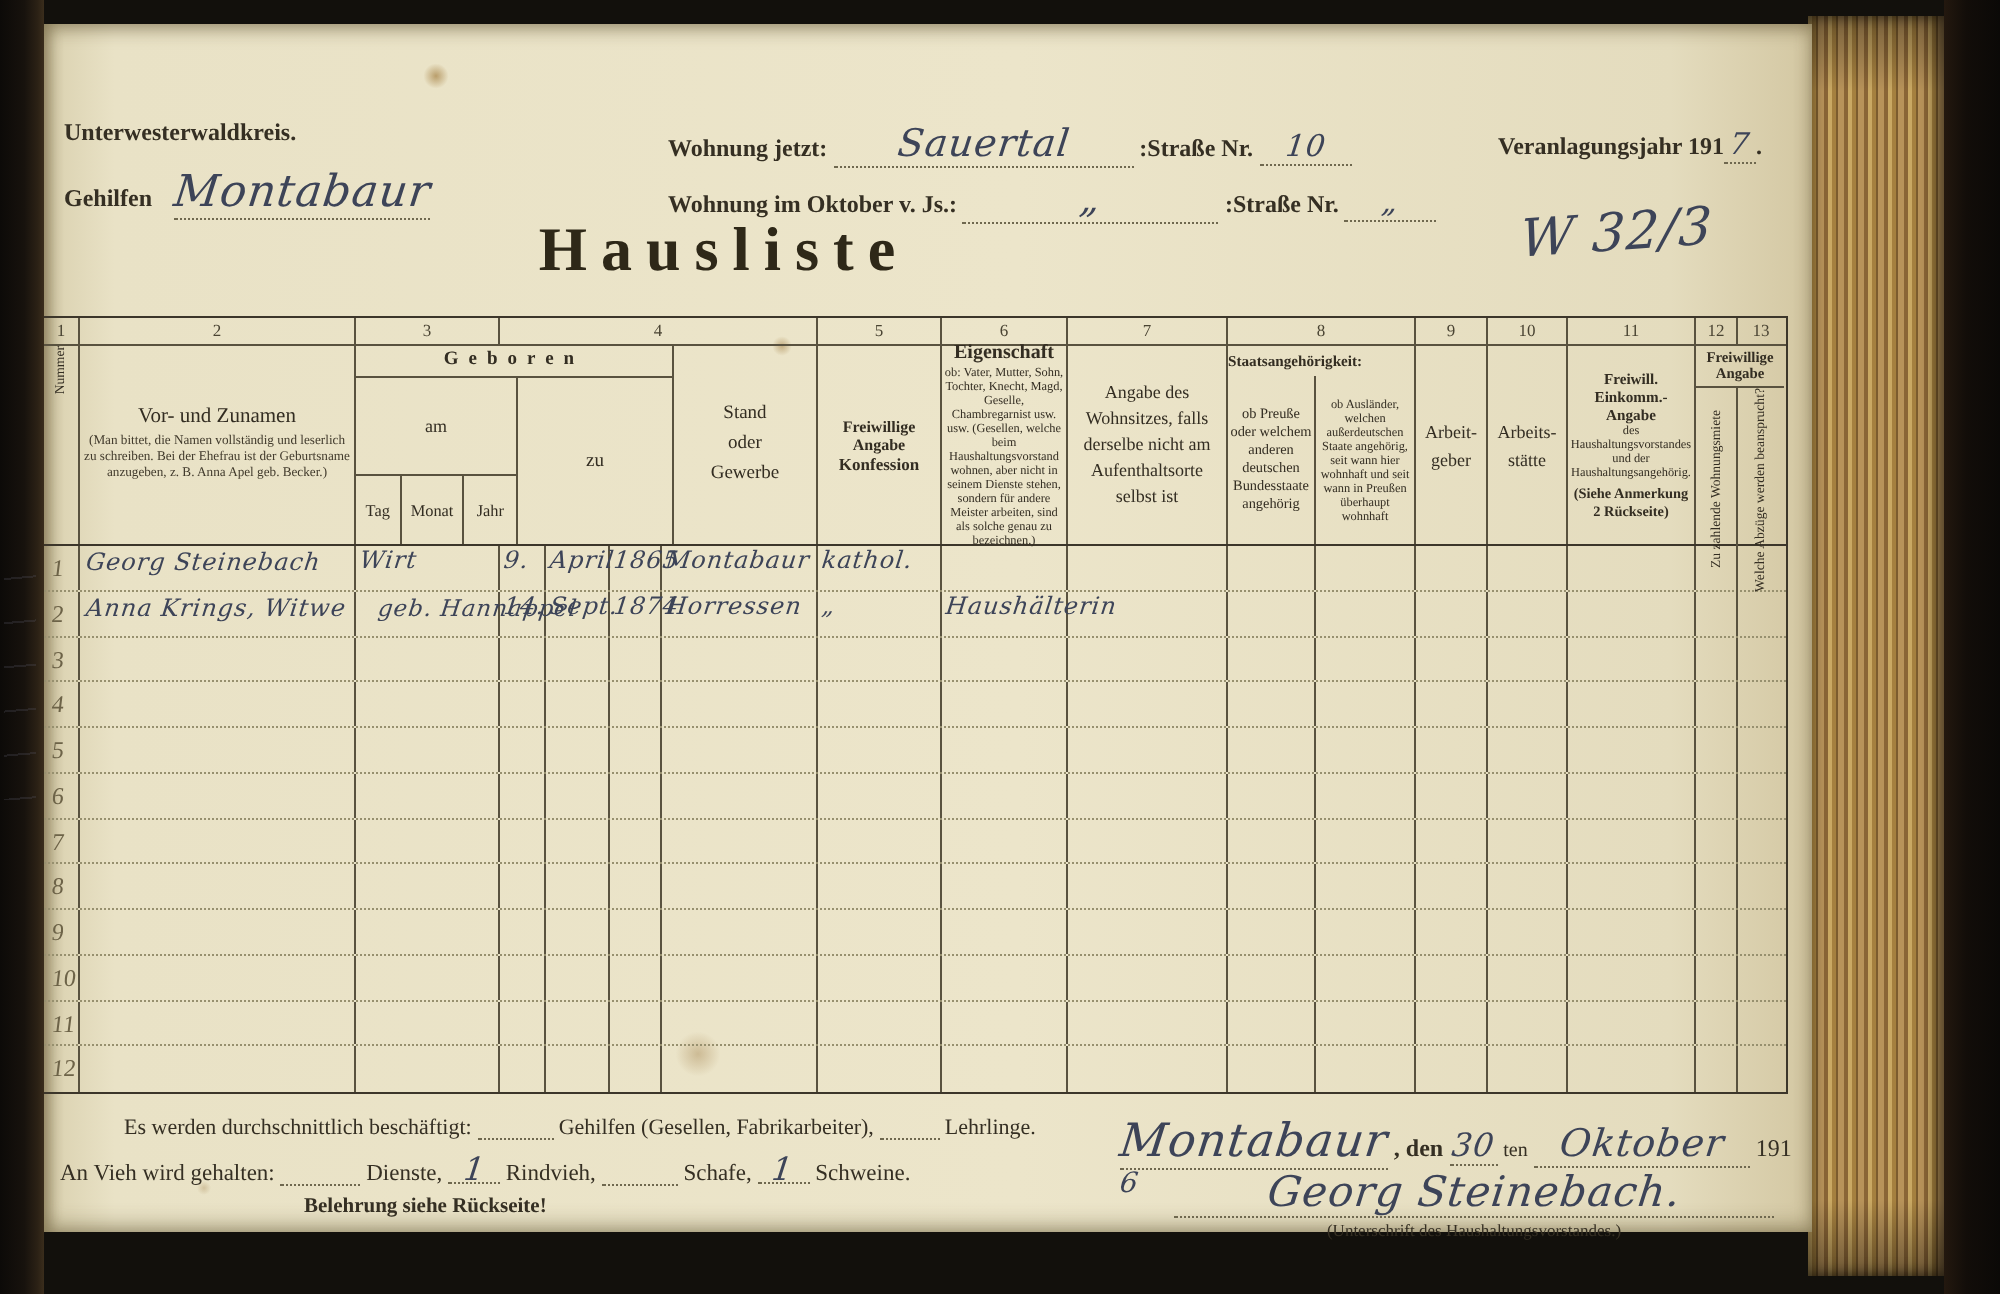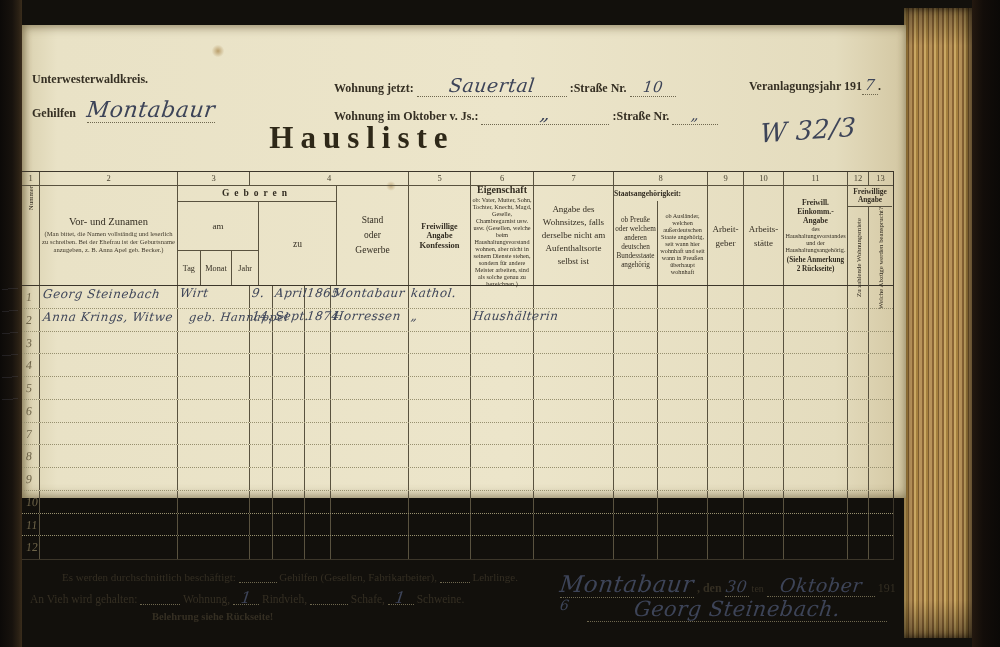--- a/index.html
+++ b/index.html
@@ -9,21 +9,21 @@
   .bg{position:absolute;inset:0;background:#12100c;}
   .cover-left{position:absolute;left:0;top:0;width:22px;height:647px;
     background:linear-gradient(90deg,#0c0a08 0%,#17120d 55%,#2b2115 85%,#3a2d1c 100%);}
   .cover-right{position:absolute;left:972px;top:0;width:28px;height:647px;
     background:linear-gradient(90deg,#23180f 0%,#120d09 40%,#0b0907 100%);}
   .page-edges{position:absolute;left:904px;top:8px;width:70px;height:630px;
     background:
       linear-gradient(180deg,rgba(0,0,0,.35),rgba(0,0,0,0) 6%,rgba(0,0,0,0) 94%,rgba(0,0,0,.4)),
       repeating-linear-gradient(90deg,#c9a863 0 2px,#a5803f 2px 4px,#7c5c2e 4px 5px,#b8935a 5px 8px,#8a6536 8px 10px);
     box-shadow:inset -6px 0 8px rgba(0,0,0,.55), inset 4px 0 6px rgba(0,0,0,.25);}
-  .page{position:absolute;left:22px;top:25px;width:884px;height:473px;
+  .page{position:absolute;left:22px;top:12px;width:884px;height:604px;
     background:
       radial-gradient(circle 9px at 196px 26px, rgba(146,102,32,.55), rgba(146,102,32,0) 70%),
       radial-gradient(circle 7px at 369px 161px, rgba(150,110,46,.45), rgba(150,110,46,0) 70%),
       radial-gradient(circle 16px at 327px 515px, rgba(140,100,40,.32), rgba(140,100,40,0) 70%),
       radial-gradient(circle 5px at 80px 582px, rgba(140,100,40,.25), rgba(140,100,40,0) 70%),
       linear-gradient(90deg,#d9d0ae 0%,#e9e2c6 4%,#ece5ca 55%,#e4dcbe 92%,#d3c7a2 100%),
       #e8e1c4;
     box-shadow:inset 0 4px 8px rgba(90,75,40,.35), inset 0 -5px 9px rgba(90,75,40,.3), inset 4px 0 6px rgba(90,75,40,.28);}
   
   .print{color:#352f23;}
@@ -443,33 +443,34 @@
     <div class="abs f1 print">
       <span>Es werden durchschnittlich beschäftigt:</span>
       <span class="blank" style="width:38px"></span>
       <span>Gehilfen (Gesellen, Fabrikarbeiter),</span>
       <span class="blank" style="width:30px"></span>
       <span>Lehrlinge.</span>
     </div>
     <div class="abs f2 print">
       <span>An Vieh wird gehalten:</span>
       <span class="blank" style="width:40px"></span>
-      <span>Wohnung,</span>
+      <span>Dienste,</span>
       <span class="hw hw1"><span class="skw">1</span></span>
       <span>Rindvieh,</span>
       <span class="blank" style="width:38px"></span>
       <span>Schafe,</span>
       <span class="hw hw1"><span class="skw">1</span></span>
       <span>Schweine.</span>
     </div>
     <div class="abs f3 print">Belehrung siehe Rückseite!</div>
 
     <div class="abs sigline1">
       <span class="hw dot" style="font-size:23px;"><span class="skw">Montabaur</span></span>
       <span class="print b">, den</span>
       <span class="hw dot" style="font-size:16px;display:inline-block;width:24px;text-align:center;"><span class="skw">30</span></span>
       <span class="print" style="font-size:10px;">ten</span>
       <span class="hw dot" style="font-size:19px;display:inline-block;min-width:108px;text-align:center;"><span class="skw">Oktober</span></span>
       <span class="print">191</span><span class="hw" style="font-size:14px;"><span class="skw">6</span></span>
     </div>
     <div class="abs hw sigrow2"><span class="skw">Georg Steinebach.</span></div>
+    <div class="abs sigcap print">(Unterschrift des Haushaltungsvorstandes.)</div>
   </div>
 </div>
 
 </body></html>

